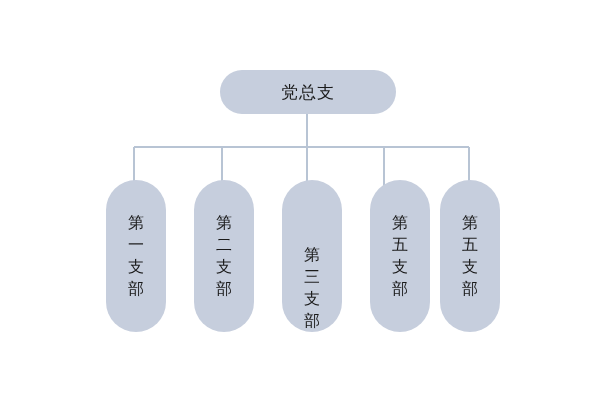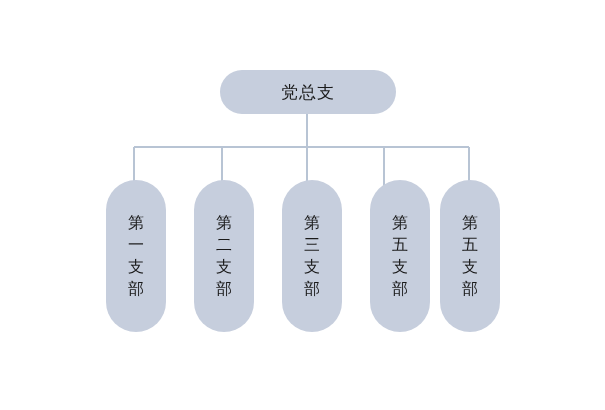--- a/index.html
+++ b/index.html
@@ -70,21 +70,21 @@
     text-align: center;
     display: block;
     
     width: 1em;
     word-break: break-all;
     white-space: normal;
   }
 
   .child-1 { left: 106px; }
   .child-2 { left: 194px; }
-  .child-3 { left: 282px; }
+  .child-3 { left: 282px; align-items: flex-end; }
   .child-4 { left: 370px; }
   .child-5 { left: 440px; }
 </style>
 </head>
 <body>
 
 <div id="org-chart">
 
   <svg class="connector-layer" viewBox="0 0 605 410" width="605" height="410" aria-hidden="true">
     <g stroke="#b8c4d4" stroke-width="1.2" fill="none" shape-rendering="crispEdges">

